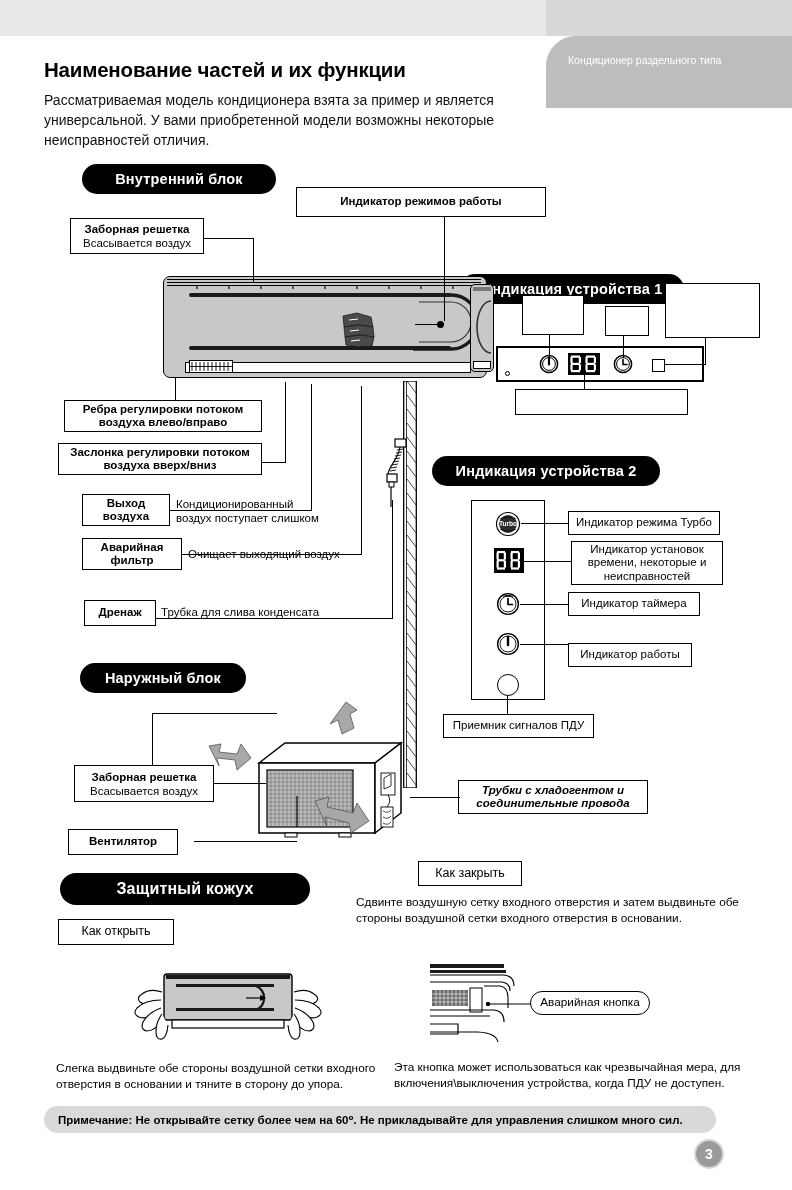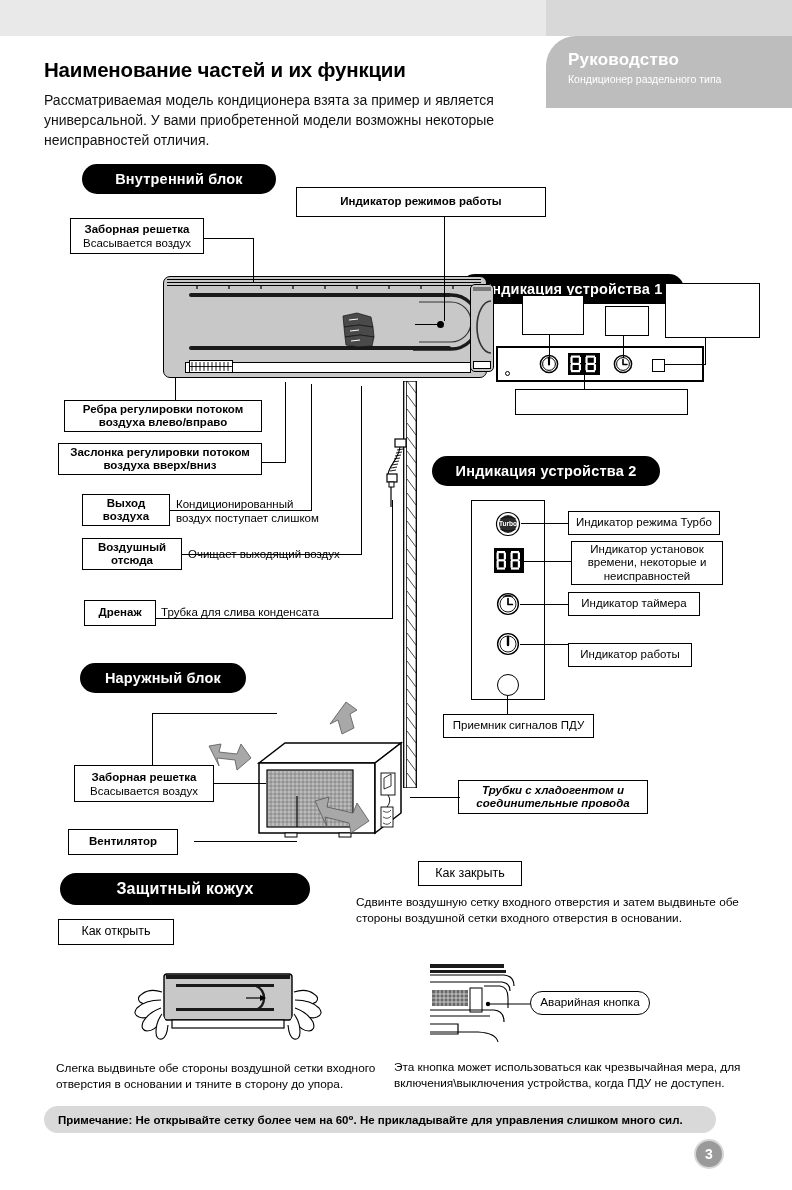--- a/index.html
+++ b/index.html
@@ -116,21 +116,20 @@
     display:flex;align-items:center;justify-content:center;
     color:#fff;font-weight:bold;font-size:14px;
   }
 </style>
 </head>
 <body>
 
 <div class="abs" id="top-band-left"></div>
 <div class="abs" id="top-band-right"></div>
 <div class="abs" id="manual-badge">
-  <div class="big">Руководство</div>
   <div class="small">Кондиционер раздельного типа</div>
 </div>
 
 <div class="abs" id="page-title">Наименование частей и их функции</div>
 <div class="abs" id="intro-text">Рассматриваемая модель кондиционера взята за пример и является универсальной. У вами приобретенной модели возможны некоторые неисправностей отличия.</div>
 
 <div class="abs pill" style="left:82px;top:164px;width:194px;height:30px;">Внутренний блок</div>
 <div class="abs pill" style="left:460px;top:234px;width:224px;height:30px;margin-top:40px;">Индикация устройства 1</div>
 <div class="abs pill" style="left:432px;top:456px;width:228px;height:30px;">Индикация устройства 2</div>
 <div class="abs pill" style="left:80px;top:663px;width:166px;height:30px;">Наружный блок</div>
@@ -202,21 +201,21 @@
 <div class="abs box b" style="left:58px;top:443px;width:204px;height:32px;">Заслонка регулировки потоком воздуха вверх/вниз</div>
 <div class="abs ln h" style="left:262px;top:462px;width:24px;"></div>
 <div class="abs ln v" style="left:285px;top:382px;height:81px;"></div>
 
 <div class="abs box b" style="left:82px;top:494px;width:88px;height:32px;">Выход воздуха</div>
 <div class="abs plain" style="left:176px;top:497px;width:150px;">Кондиционированный воздух поступает слишком</div>
 <div class="abs ln h" style="left:170px;top:510px;width:142px;"></div>
 <div class="abs ln v" style="left:311px;top:384px;height:127px;"></div>
 
 <div class="abs box b" style="left:82px;top:538px;width:100px;height:32px;flex-direction:column;">
-  <span>Воздушный отсюда</span>
+  <span>Аварийная фильтр</span>
 </div>
 <div class="abs plain" style="left:188px;top:547px;width:180px;">Очищает выходящий воздух</div>
 <div class="abs ln h" style="left:182px;top:554px;width:180px;"></div>
 <div class="abs ln v" style="left:361px;top:386px;height:169px;"></div>
 
 <div class="abs box b" style="left:84px;top:600px;width:72px;height:26px;">Дренаж</div>
 <div class="abs plain" style="left:161px;top:605px;width:200px;">Трубка для слива конденсата</div>
 <div class="abs ln h" style="left:156px;top:618px;width:237px;"></div>
 <div class="abs ln v" style="left:392px;top:500px;height:119px;"></div>
 

